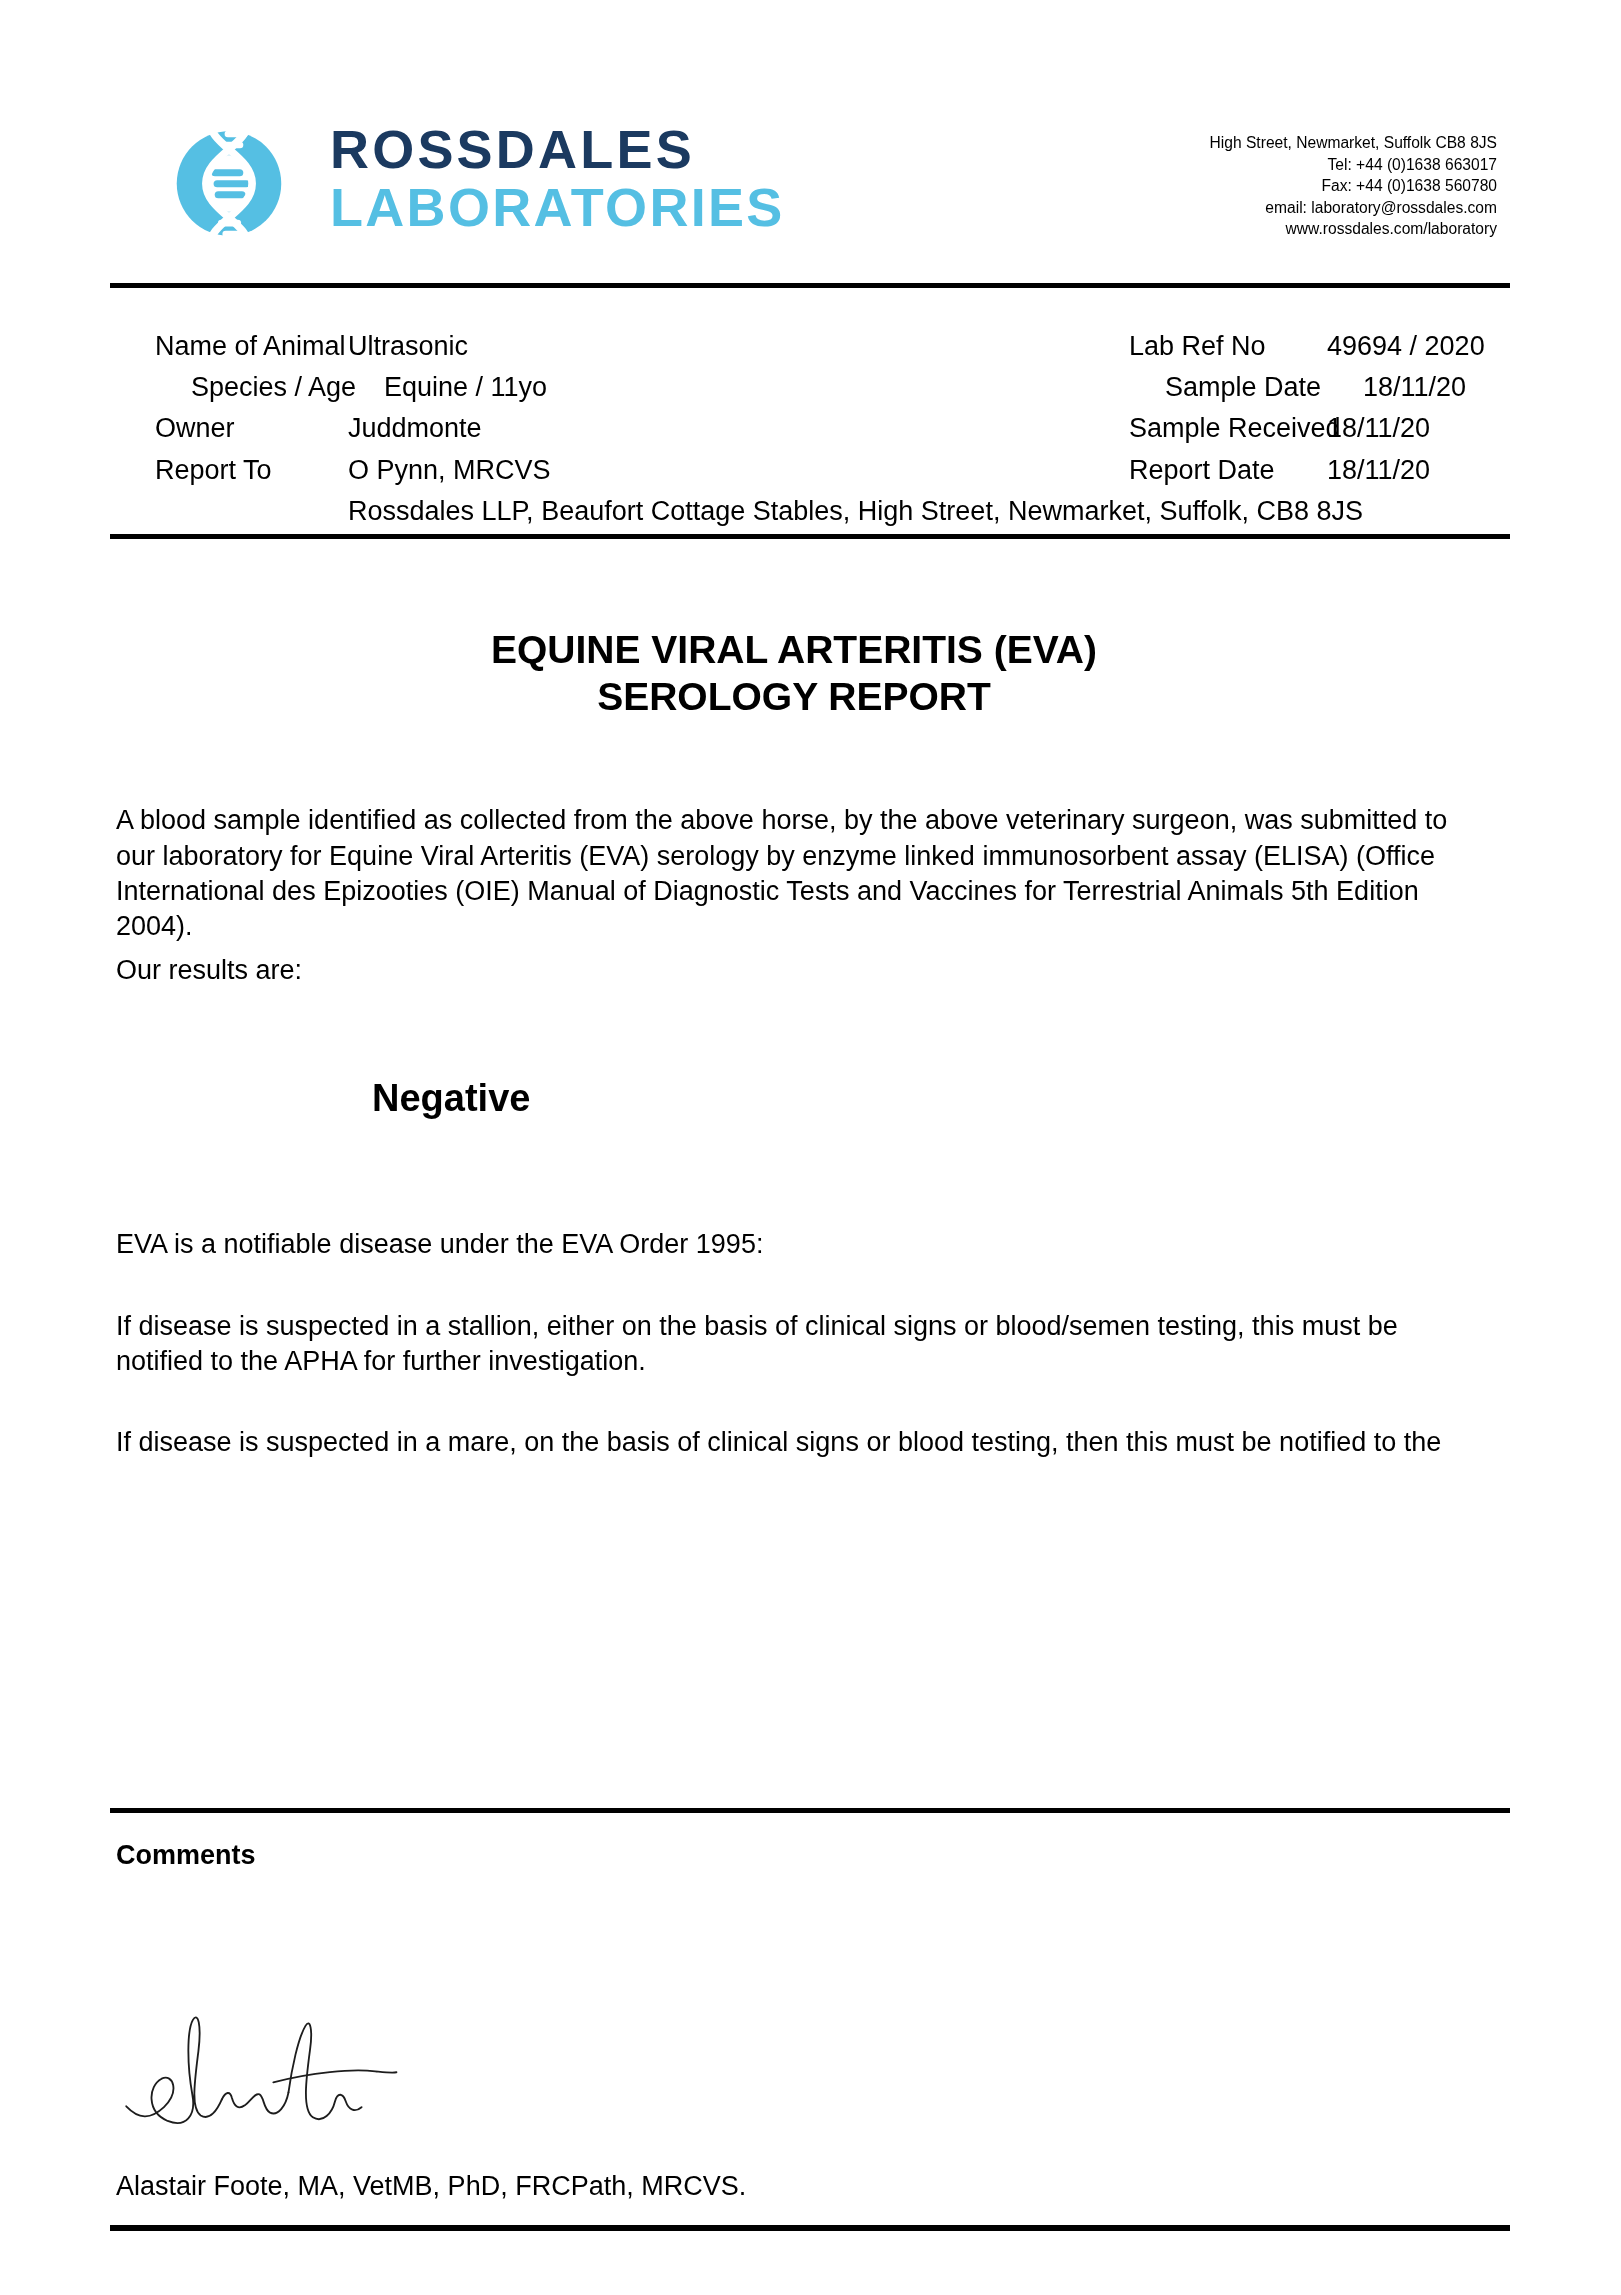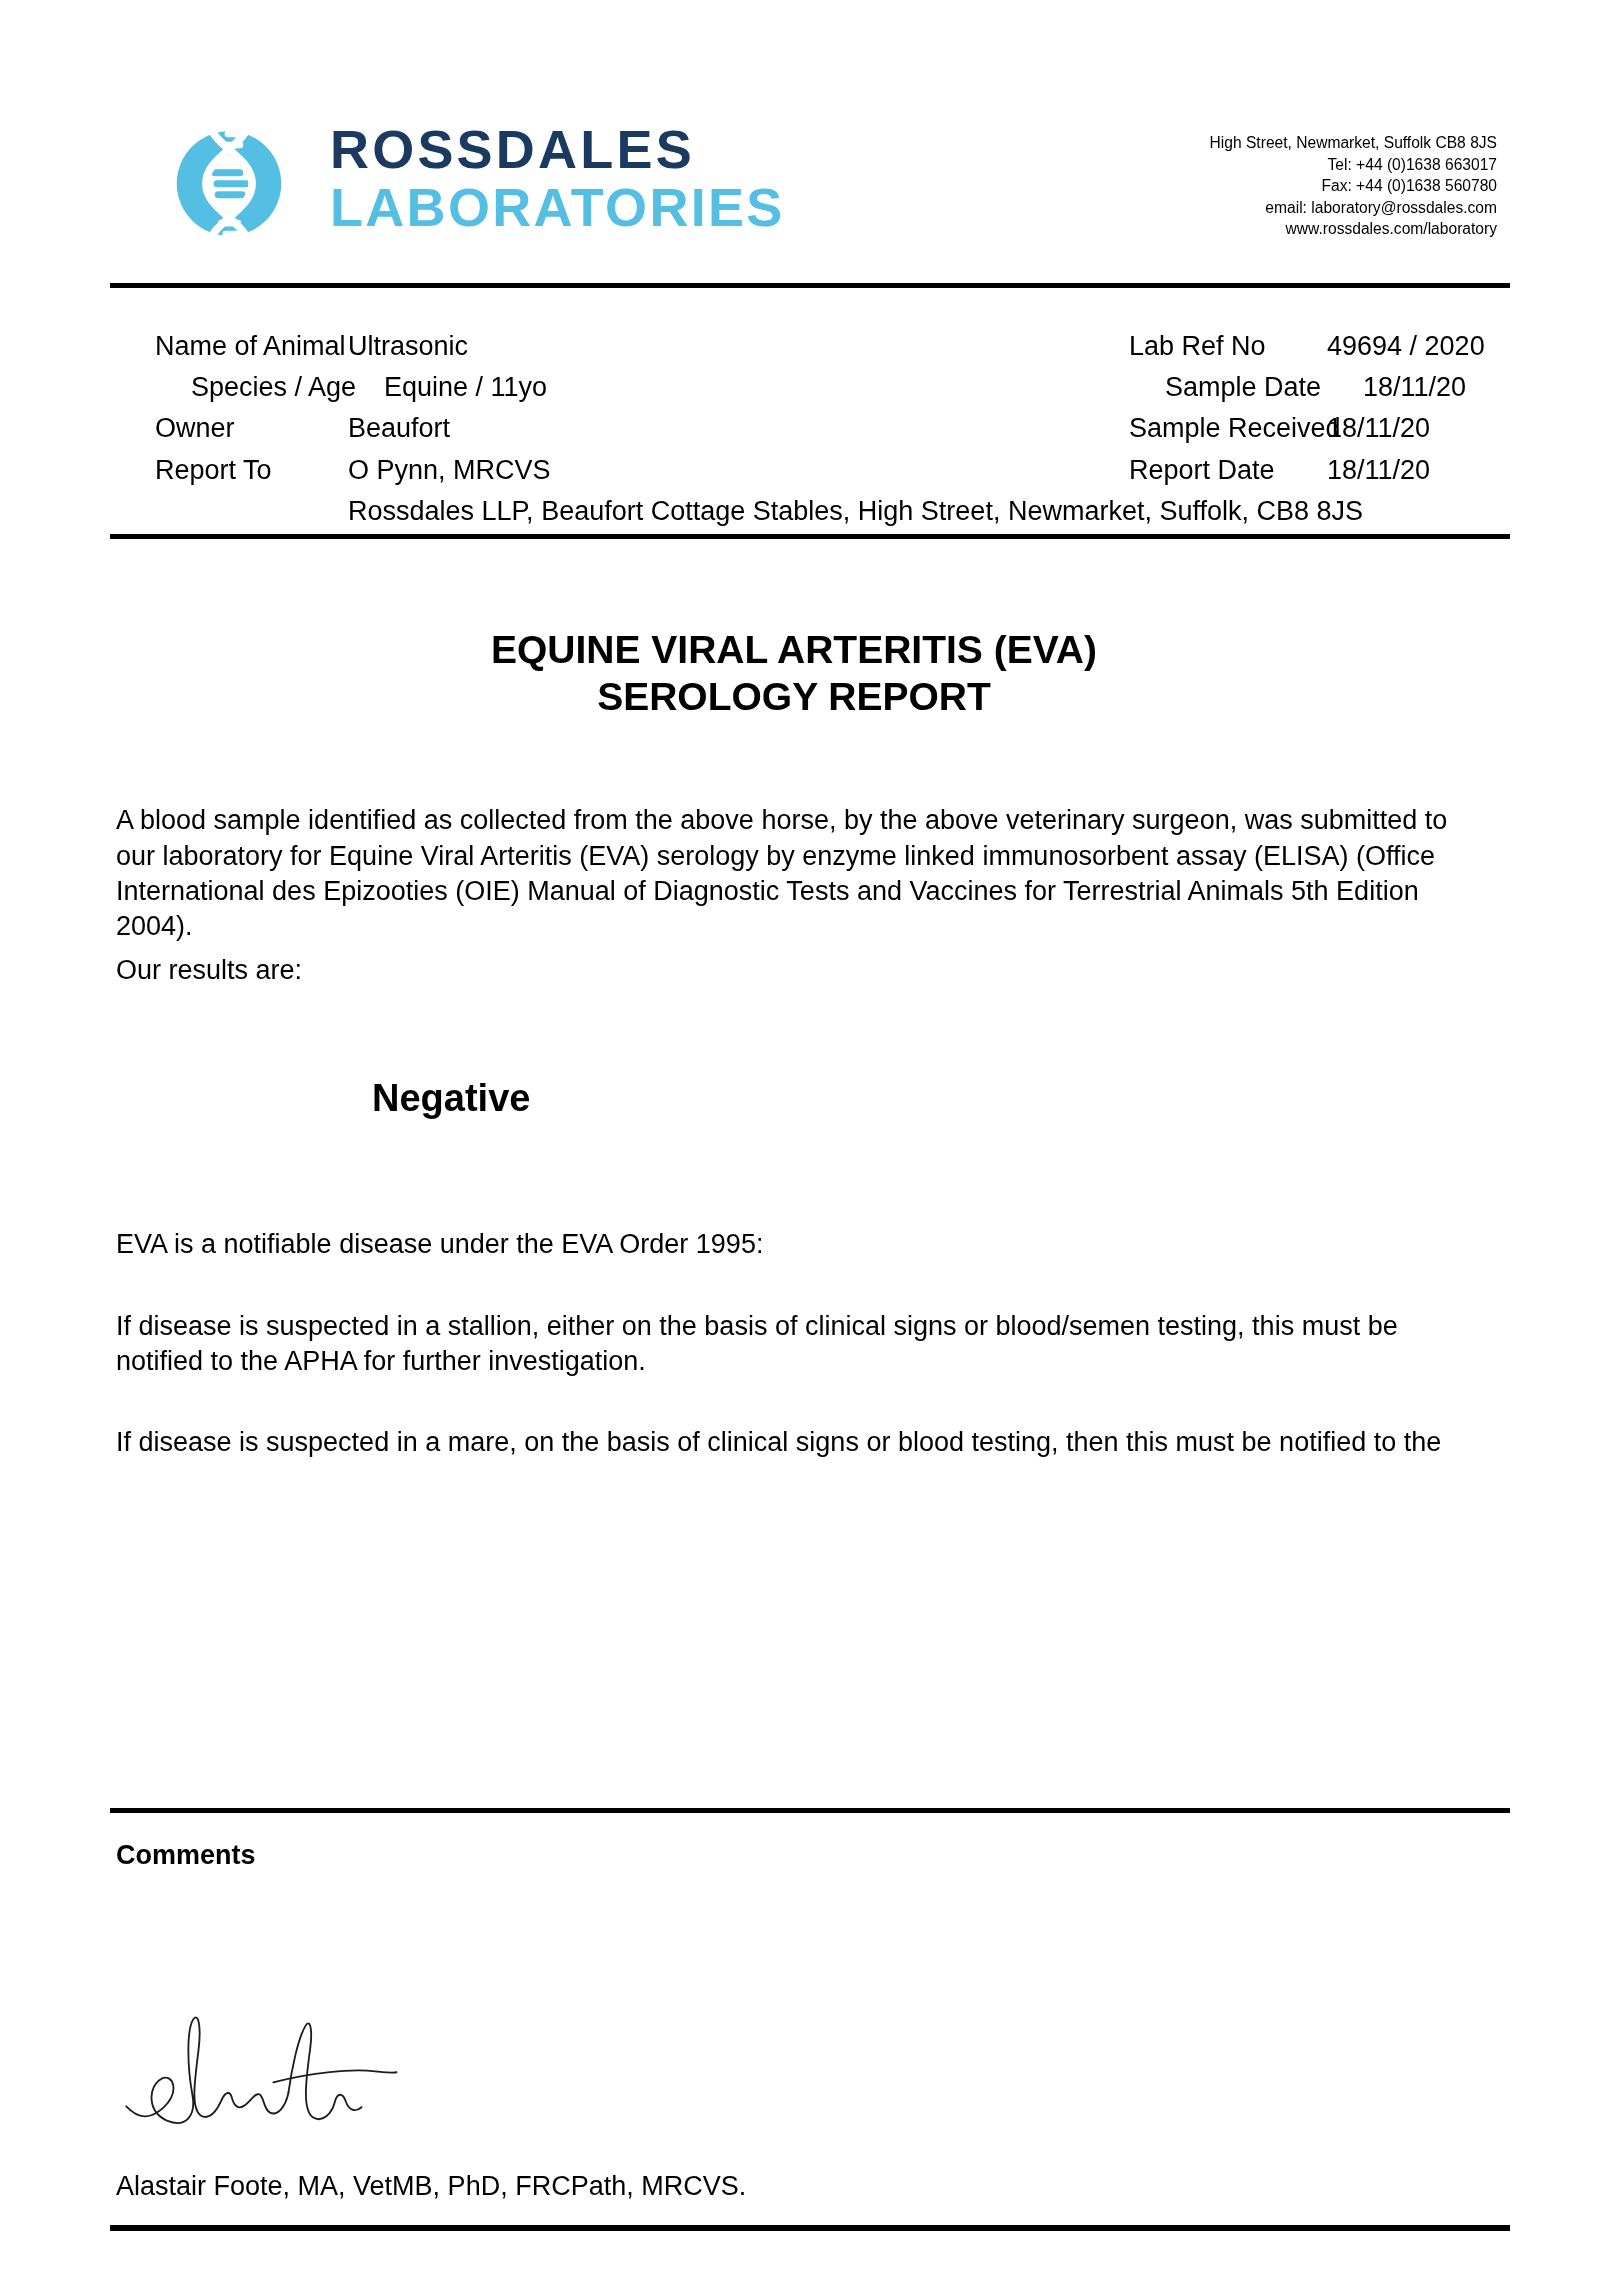--- a/index.html
+++ b/index.html
@@ -107,21 +107,21 @@
     <div>www.rossdales.com/laboratory</div>
   </div>
 
   <div class="rule rule-1"></div>
 
   <div class="abs dl lbl row-1 col-l-lbl">Name of Animal</div>
   <div class="abs dl row-1 col-l-val">Ultrasonic</div>
   <div class="abs dl lbl row-2 col-l-lbl">Species / Age</div>
   <div class="abs dl row-2 col-l-val">Equine / 11yo</div>
   <div class="abs dl lbl row-3 col-l-lbl">Owner</div>
-  <div class="abs dl row-3 col-l-val">Beaufort</div>
+  <div class="abs dl row-3 col-l-val">Juddmonte</div>
   <div class="abs dl lbl row-4 col-l-lbl">Report To</div>
   <div class="abs dl row-4 col-l-val">O Pynn, MRCVS</div>
   <div class="abs dl row-5 col-l-val">Rossdales LLP, Beaufort Cottage Stables, High Street, Newmarket, Suffolk, CB8 8JS</div>
 
   <div class="abs dl lbl row-1 col-r-lbl">Lab Ref No</div>
   <div class="abs dl row-1 col-r-val">49694 / 2020</div>
   <div class="abs dl lbl row-2 col-r-lbl">Sample Date</div>
   <div class="abs dl row-2 col-r-val">18/11/20</div>
   <div class="abs dl lbl row-3 col-r-lbl">Sample Received</div>
   <div class="abs dl row-3 col-r-val">18/11/20</div>

